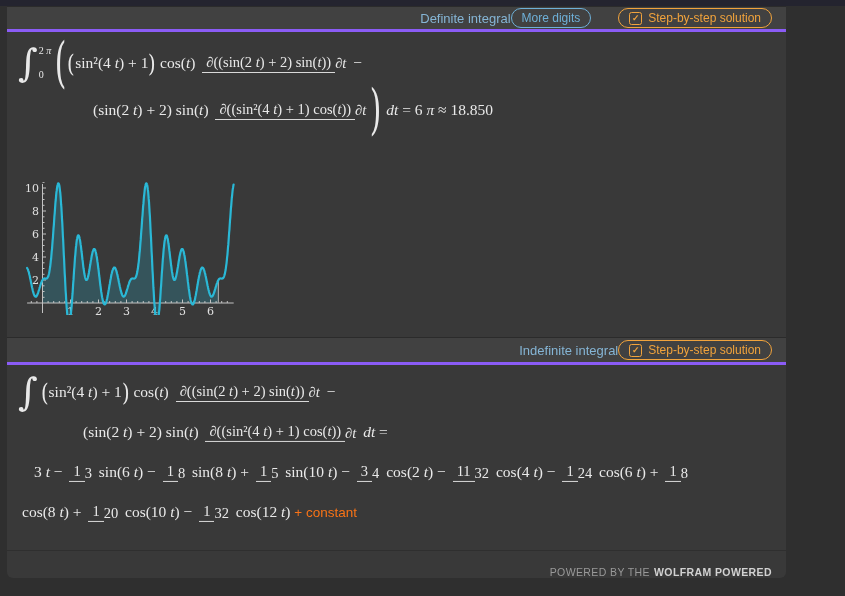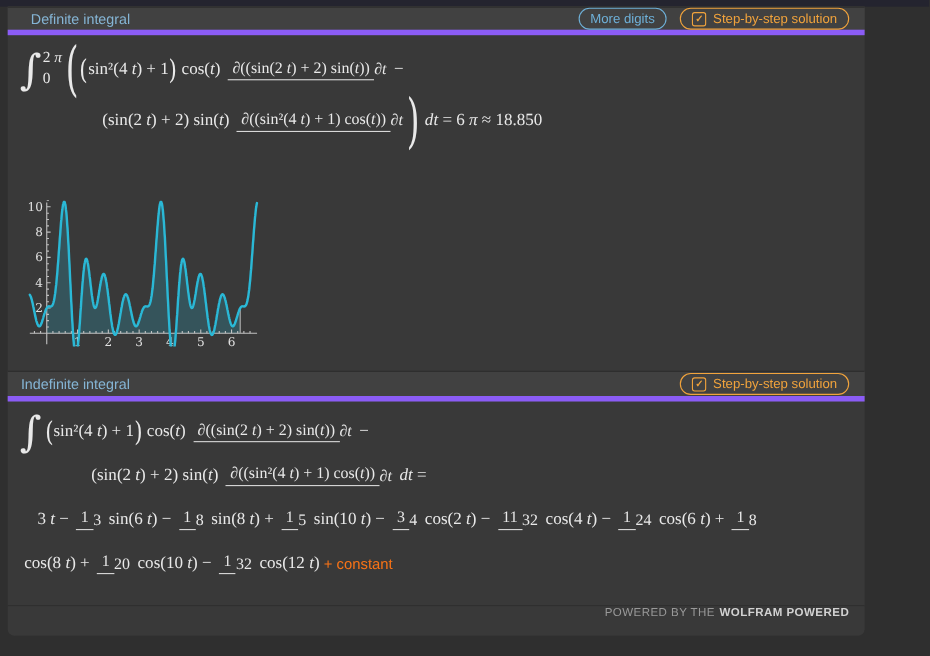--- a/index.html
+++ b/index.html
@@ -2,50 +2,50 @@
 <html><head>
 <meta charset="utf-8">
 <style>
   html,body{margin:0;padding:0;background:#2f2f2f;}
   .page{position:relative;width:845px;height:596px;background:#2f2f2f;overflow:hidden;
         font-family:"Liberation Sans",sans-serif;}
   .topstrip{position:absolute;left:0;top:0;width:845px;height:6px;background:#24242f;}
   .card{position:absolute;left:7px;top:6px;width:779px;height:572px;background:#393939;
         border-radius:0 0 6px 6px;}
   .pod-header{position:absolute;left:0;width:100%;background:#414141;
-        border-top:1px solid #2b2b2b;border-bottom:5px solid #8b5cf6;
-        display:flex;align-items:center;box-sizing:border-box;padding:0 14px 0 21px;}
+        border-top:1px solid #2b2b2b;border-bottom:3px solid #8b5cf6;
+        display:flex;align-items:center;box-sizing:border-box;padding:0 14px 0 21px;text-align:right;}
   .pod-title{font-size:13px;color:#85b5d5;flex:1 1 auto;}
   .btn{display:inline-flex;align-items:center;height:20px;border-radius:10px;
         padding:0 10px;font-size:12px;background:transparent;cursor:pointer;box-sizing:border-box;}
-  .btn-blue{border:1.4px solid #6eb0d8;color:#6eb0d8;margin-right:12px;}
+  .btn-blue{border:1.4px solid #6eb0d8;color:#6eb0d8;margin-right:27px;}
   .btn-orange{border:1.4px solid #f1a33c;color:#f1a33c;}
   .cb{width:11px;height:11px;border:1.5px solid #f1a33c;border-radius:2.5px;
         display:inline-flex;align-items:center;justify-content:center;margin-right:6px;
         font-size:9px;font-weight:bold;color:#f1a33c;line-height:1;}
   .mathline{position:absolute;display:flex;align-items:center;white-space:pre;
         font-family:"Liberation Serif","DejaVu Serif",serif;font-size:15.5px;color:#e9e9e9;
         transform:translateY(-50%);}
   .mathline i{font-style:italic;}
   .frac{display:inline-flex;flex-direction:row;align-items:center;margin:0 3px;
         font-size:14.5px;line-height:1.25;}
   .num{padding:0 4px 1px;border-bottom:1px solid #d9d9d9;}
   .den{padding-top:1px;}
   .intwrap{display:inline-flex;align-items:center;margin-right:3px;}
   .intglyph{font-size:38px;font-family:"DejaVu Serif",serif;line-height:1;}
   .intlims{display:inline-flex;flex-direction:column;justify-content:space-between;
-        height:38px;font-size:14px;padding:1px 0 2px 1px;box-sizing:border-box;}
+        height:38px;font-size:10px;padding:1px 0 2px 1px;box-sizing:border-box;}
   .paren-xl{display:inline-block;font-size:54px;font-weight:300;line-height:1;
         transform:scaleX(0.55);margin:0 -4px;font-family:"DejaVu Serif",serif;}
   .paren-lg{display:inline-block;font-size:25px;line-height:1;transform:scaleX(0.78);
         margin:0 -1px;font-family:"DejaVu Serif",serif;}
   .mgray{color:#f97316;font-family:Liberation Sans, sans-serif;font-size:13.5px;}
   .plotbox{position:absolute;left:8px;top:176px;width:240px;height:140px;}
   .footer{position:absolute;left:0;top:544px;width:100%;height:28px;box-sizing:border-box;
-        border-top:1px solid #2f2f2f;display:flex;align-items:flex-start;justify-content:flex-end;
+        border-top:1px solid #2f2f2f;display:flex;align-items:flex-end;justify-content:flex-end;
         padding-right:14px;font-size:10.5px;letter-spacing:0.4px;}
   .footer .pfx{color:#999999;}
   .footer .brand{color:#d2d2d2;font-weight:bold;margin-left:4px;}
 </style>
 </head>
 <body>
 
 <div class="page">
   <div class="topstrip"></div>
 

